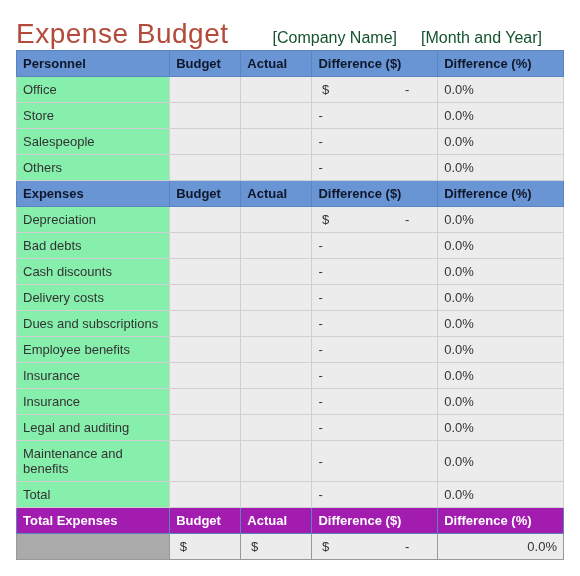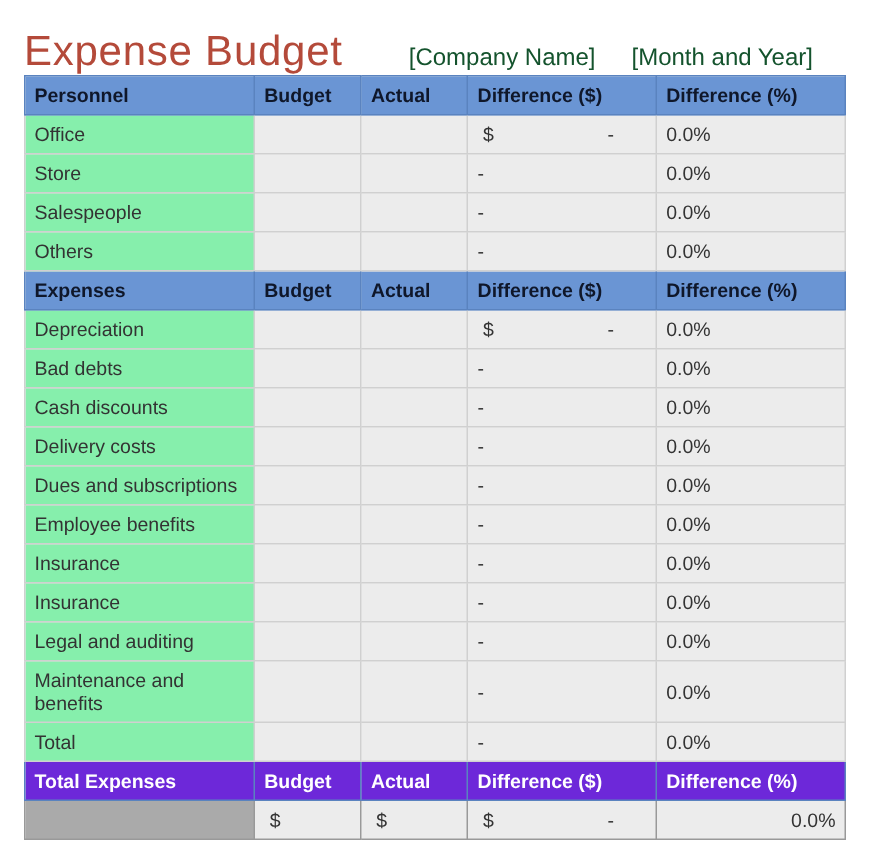--- a/index.html
+++ b/index.html
@@ -53,21 +53,21 @@
     border-top: 1px solid #c0c0c0;
   }
   tr.data-row td.label {
     background: #86efac;
   }
   tr.data-row td.diff-dollar,
   tr.data-row td.diff-pct {
     text-align: left;
   }
   tr.total-header th {
-    background: #6d28d9;
+    background: #a21caf;
     color: #fff;
     font-weight: bold;
     border: 1px solid #5a83bf;
   }
   tr.total-row td {
     background: #aaaaaa;
     color: #333;
     font-weight: normal;
     border: 1px solid #999;
   }

